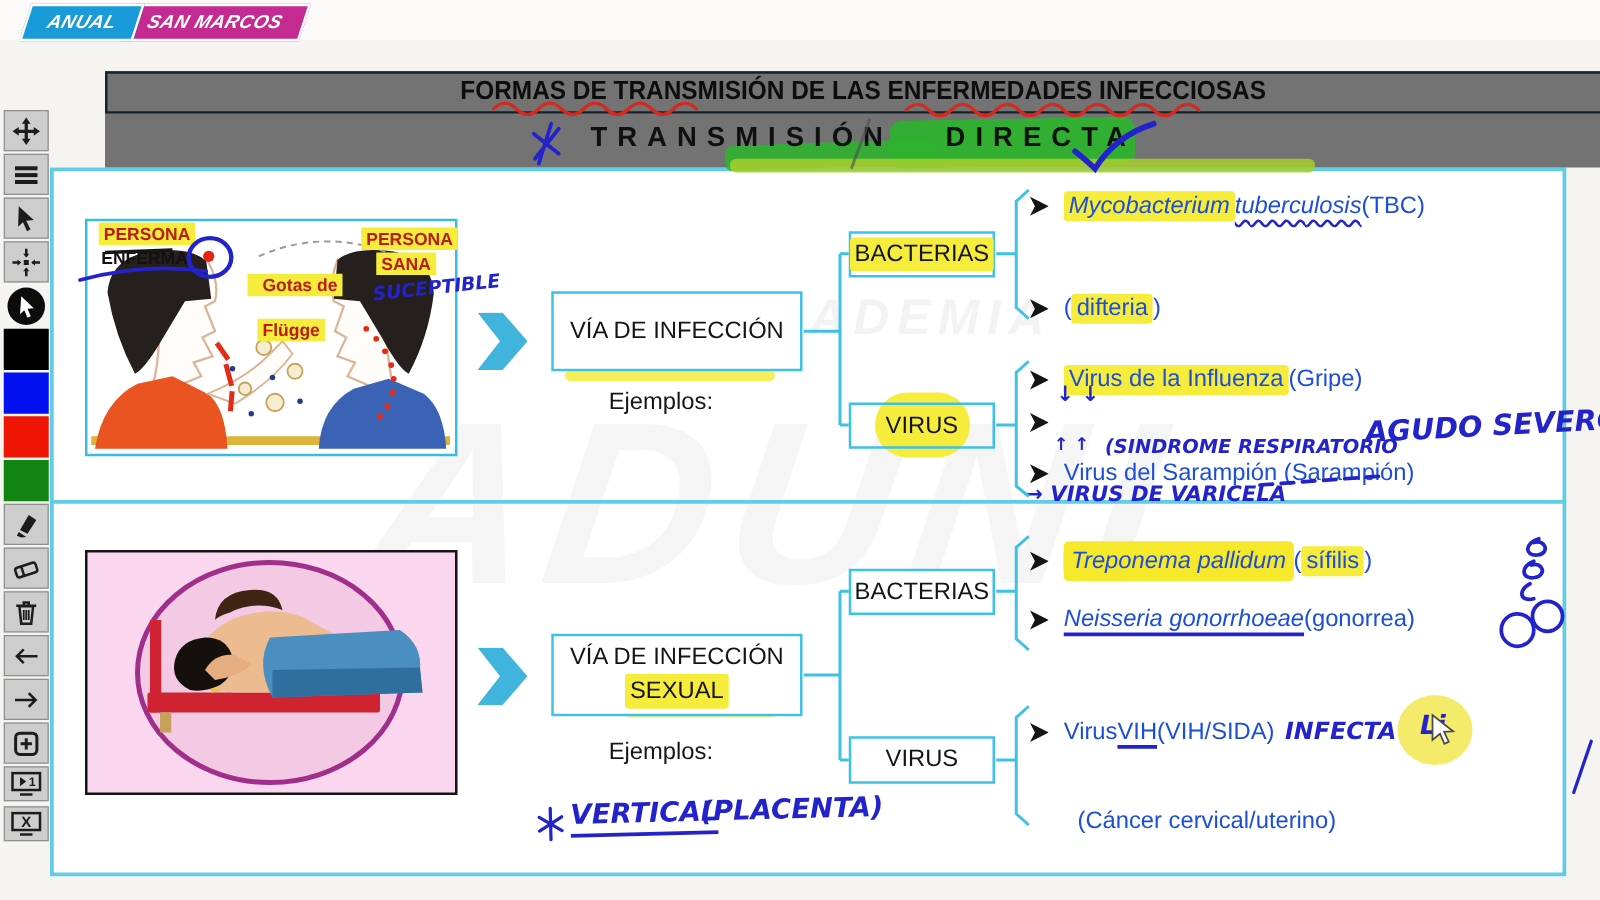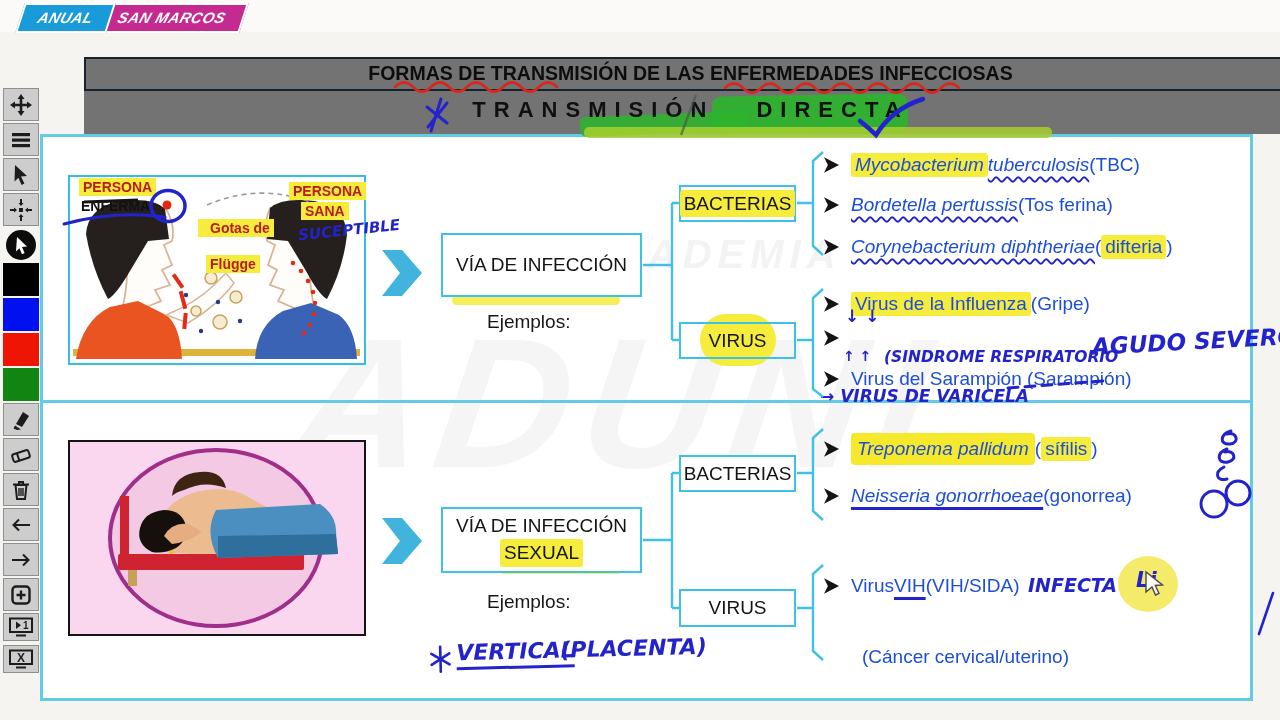--- a/index.html
+++ b/index.html
@@ -256,28 +256,22 @@
   <div class="cybox trans" style="left:679px;top:322px;width:117px;height:37px;">
     <span>VIRUS</span>
   </div>
 
   <div class="li" style="left:824px;top:153px;">
     <span class="bul"></span>
     <span class="it hl">Mycobacterium</span>
     <span class="it uwav"> tuberculosis</span>
     <span> (TBC)</span>
   </div>
-  <div class="li" style="left:824px;top:194px;">
-    <span class="bul"></span>
-    <span class="it uwav">Bordetella pertussis</span>
-    <span> (Tos ferina)</span>
-  </div>
   <div class="li" style="left:824px;top:235px;">
     <span class="bul"></span>
-    <span class="it uwav">Corynebacterium diphtheriae</span>
     <span> (</span>
     <span class="hl">difteria</span>
     <span>)</span>
   </div>
 
   <div class="li" style="left:824px;top:292px;">
     <span class="bul"></span>
     <span class="hl">Virus de la Influenza</span>
     <span>  (Gripe)</span>
   </div>

